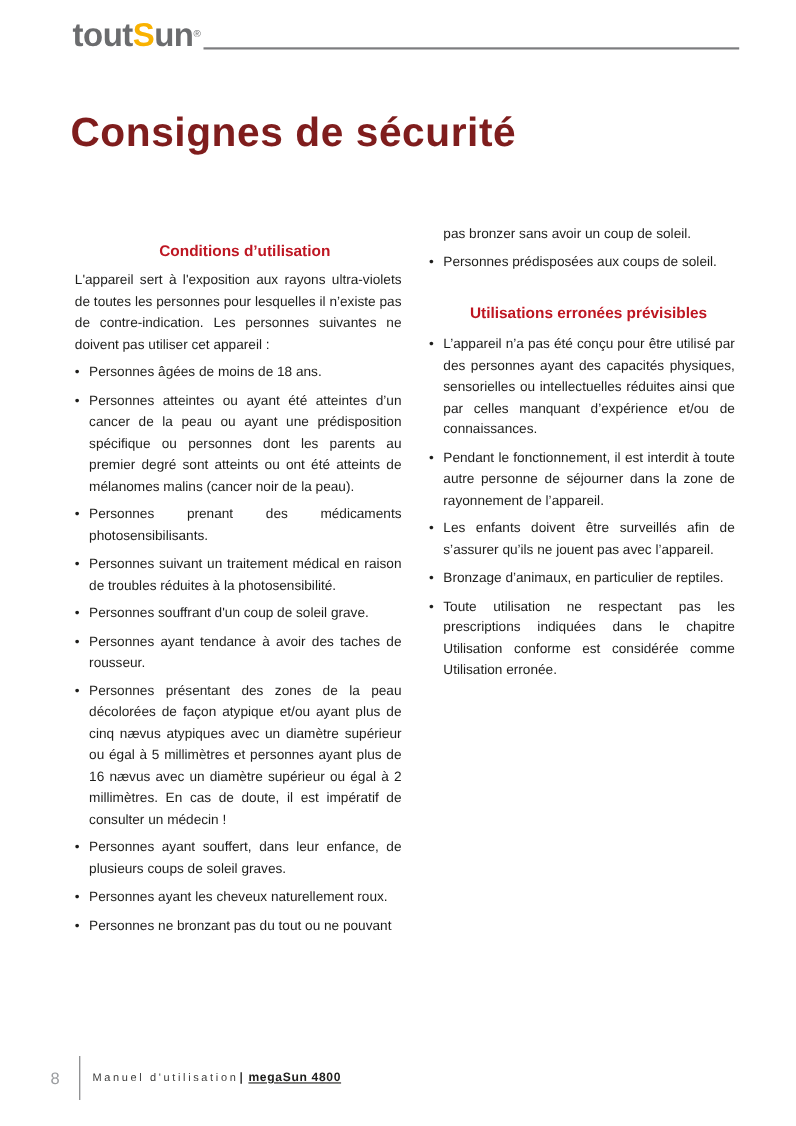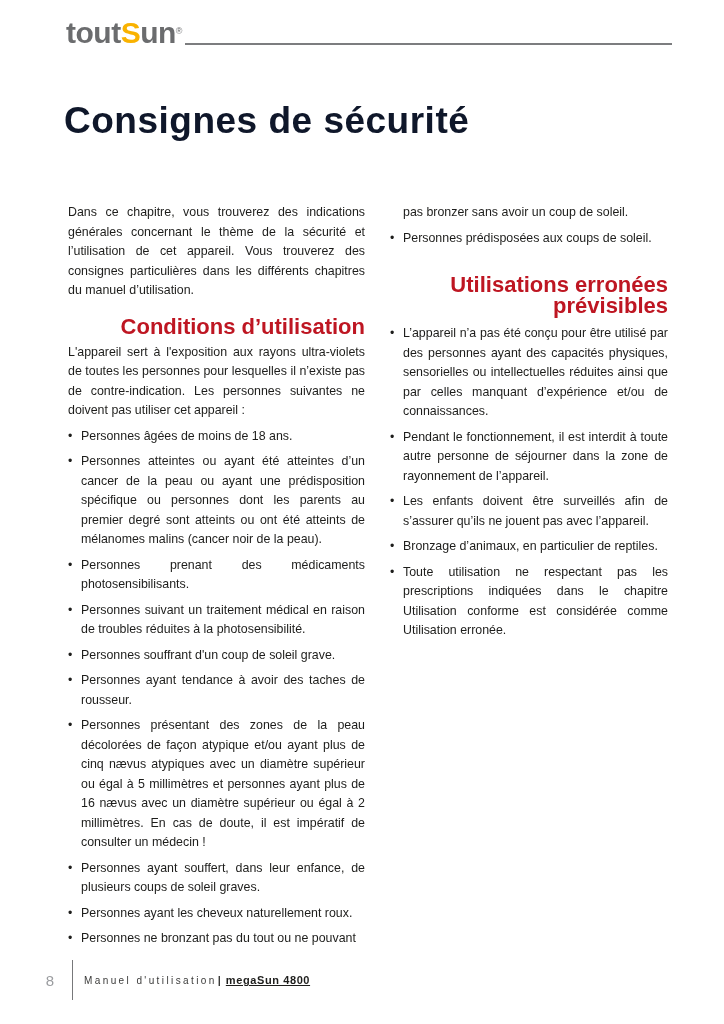--- a/index.html
+++ b/index.html
@@ -17,34 +17,34 @@
   .header { position:absolute; top:18px; left:66px; right:52px; display:flex; align-items:flex-end; }
   .logo { font-size:30px; line-height:30px; font-weight:700; color:#6b6c6e; letter-spacing:-0.5px; white-space:nowrap; }
   .logo .s { color:#f9b200; }
   .logo .reg { font-size:9px; vertical-align:top; position:relative; top:-2px; font-weight:400; letter-spacing:0; }
   .rule { flex:1; border-bottom:2px solid #7c7d7f; margin:0 0 3px 3px; }
 
   
   .title {
     position:absolute; top:100px; left:64px;
     font-size:37px; font-weight:700; letter-spacing:0.5px;
-    color:#0f172a;
+    color:#7f1d1d;
   }
 
   
   .content {
     position:absolute; top:203px; left:68px;
     display:grid; grid-template-columns:297px 278px; column-gap:25px;
     font-size:12.4px; line-height:19.5px; text-align:justify;
   }
   .para { text-align:justify; }
   .para.mt { margin-top:7px; }
   .red-heading {
-    color:#be1622; font-size:22px; line-height:21px; font-weight:700;
-    margin:15px 0 6px 12px; text-align:right;
+    color:#be1622; font-size:14px; line-height:21px; font-weight:700;
+    margin:15px 0 6px 12px; text-align:center;
   }
   .red-heading.mt-lg { margin-top:26px; margin-bottom:8px; }
   .bullet { display:flex; margin-top:6px; }
   .dot { flex:0 0 13px; width:13px; }
   .btxt { flex:1; text-align:justify; }
   .cont { padding-left:13px; }
 
   
   .footer { position:absolute; left:36px; bottom:24px; display:flex; align-items:center; }
   .page-num { color:#9b9da0; font-size:15px; font-weight:400; width:28px; text-align:center; }
@@ -61,21 +61,20 @@
   <header class="header">
     <div class="logo"><span>tout</span><span class="s">S</span><span>un</span><span class="reg">®</span></div>
     <div class="rule"></div>
   </header>
 
   <h1 class="title">Consignes de sécurité</h1>
 
   <main class="content">
 
     <section class="col">
-      <p class="para">Dans ce chapitre, vous trouverez des indications générales concernant le thème de la sécurité et l’utilisation de cet appareil. Vous trouverez des consignes particulières dans les différents chapitres du manuel d’utilisation.</p>
       <h2 class="red-heading">Conditions d’utilisation</h2>
       <p class="para">L'appareil sert à l'exposition aux rayons ultra-violets de toutes les personnes pour lesquelles il n’existe pas de contre-indication. Les personnes suivantes ne doivent pas utiliser cet appareil :</p>
       <div class="bullets">
           <div class="bullet">
             <span class="dot">•</span>
             <span class="btxt">Personnes âgées de moins de 18 ans.</span>
           </div>
           <div class="bullet">
             <span class="dot">•</span>
             <span class="btxt">Personnes atteintes ou ayant été atteintes d’un cancer de la peau ou ayant une prédisposition spécifique ou personnes dont les parents au premier degré sont atteints ou ont été atteints de mélanomes malins (cancer noir de la peau).</span>

